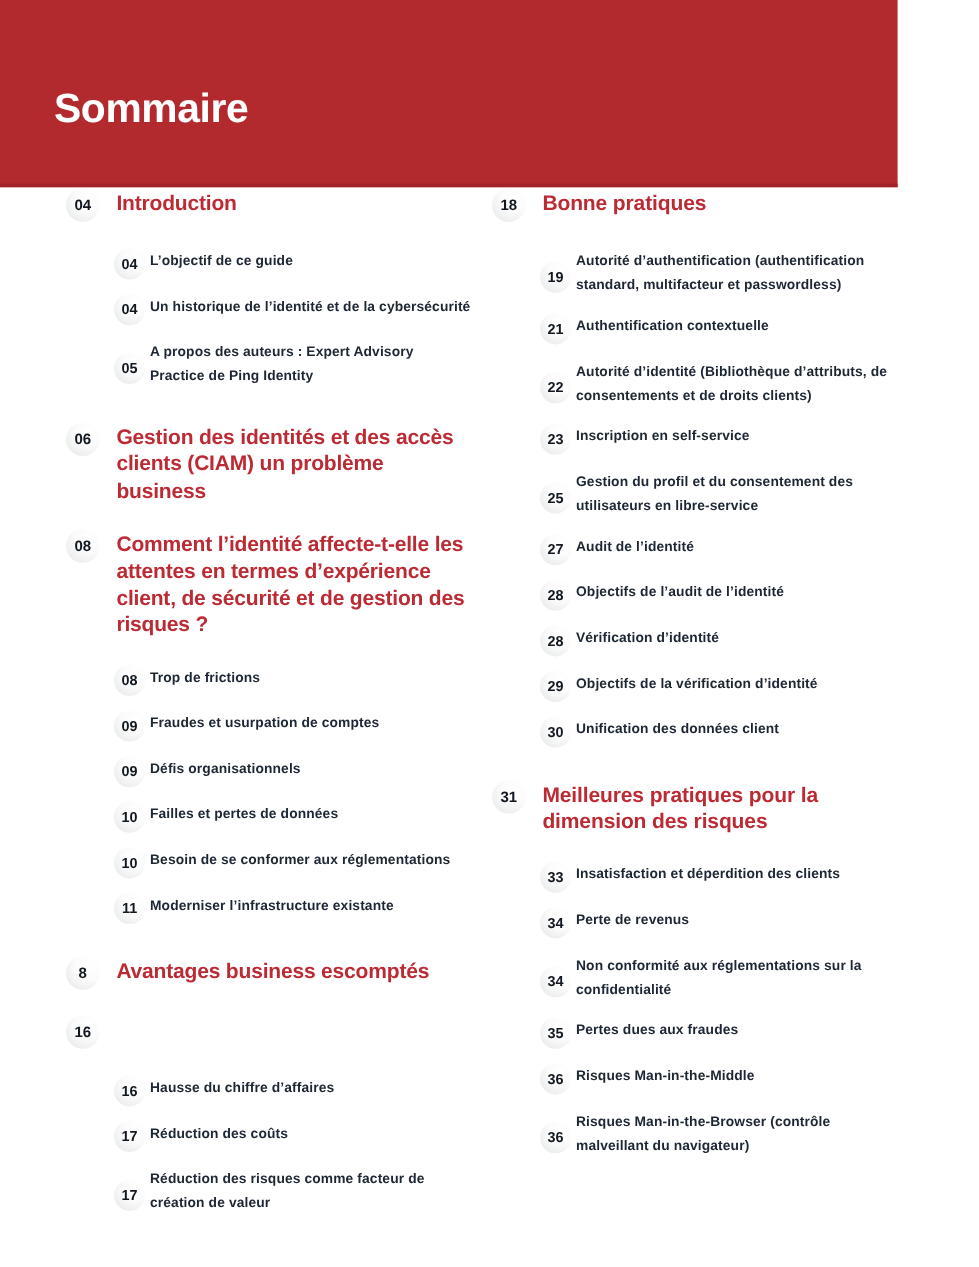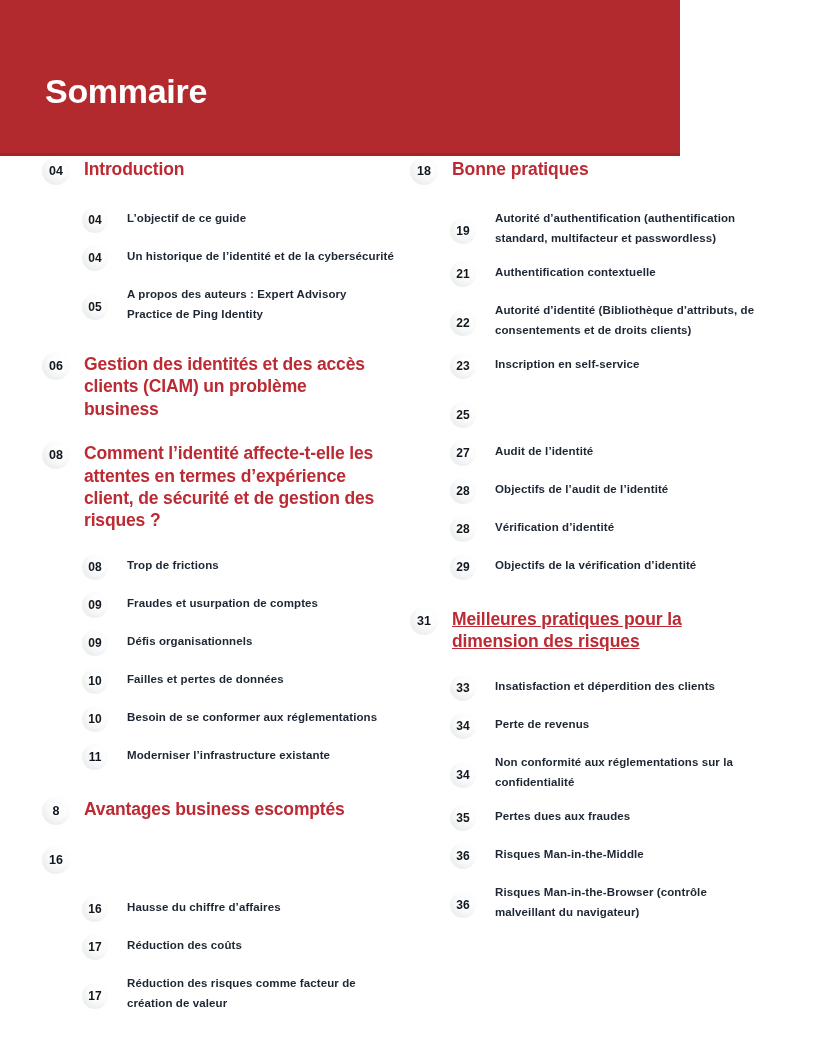--- a/index.html
+++ b/index.html
@@ -14,21 +14,21 @@
     position: relative;
     overflow: hidden;
     -webkit-font-smoothing: antialiased;
   }
 
   
   .banner {
     position: absolute;
     left: 0;
     top: 0;
-    width: 680px;
+    width: 748px;
     height: 156px;
     background: #b32a2e;
     border-bottom: 3px solid #a32428;
     box-sizing: border-box;
   }
   .banner-title {
     position: absolute;
     left: 45px;
     top: 74px;
     font-size: 34px;
@@ -42,21 +42,21 @@
   .columns {
     position: absolute;
     left: 0;
     top: 156px;
     width: 816px;
   }
   .col {
     position: absolute;
     top: 0;
   }
-  .col-left  { left: 42px;  width: 350px; }
+  .col-left  { left: 55px;  width: 350px; }
   .col-right { left: 410px; width: 355px; }
 
   
   .entry {
     position: relative;
     display: flex;
     align-items: flex-start;
   }
 
   
@@ -94,21 +94,21 @@
     font-size: 17.5px;
     font-weight: bold;
     line-height: 1.28;
     letter-spacing: -0.15px;
     padding-top: 2px;
   }
 
   
   .entry-sub { margin-bottom: 12px; margin-left: 40px; }
   .entry-sub .label {
-    margin-left: 19px;
+    margin-left: 4px;
     color: #1d2633;
     font-size: 11.5px;
     font-weight: 600;
     line-height: 1.78;
     letter-spacing: 0.1px;
     padding-top: 1px;
   }
   .entry-sub.two-line .bubble { margin-top: 11px; }
 
   
@@ -216,41 +216,46 @@
       <div class="entry entry-sub two-line">
         <div class="bubble bubble-sub">22</div>
         <div class="label" style="max-width: 265px;">Autorité d’identité (Bibliothèque d’attributs, de consentements et de droits clients)</div>
       </div>
       <div class="entry entry-sub">
         <div class="bubble bubble-sub">23</div>
         <div class="label" style="white-space: nowrap; text-align: center;">Inscription en self-service</div>
       </div>
       <div class="entry entry-sub two-line">
         <div class="bubble bubble-sub">25</div>
+        <div class="label" style="max-width: 265px;">Gestion du profil et du consentement des utilisateurs en libre-service</div>
       </div>
       <div class="entry entry-sub">
         <div class="bubble bubble-sub">27</div>
         <div class="label" style="white-space: nowrap;">Audit de l’identité</div>
       </div>
       <div class="entry entry-sub">
         <div class="bubble bubble-sub">28</div>
         <div class="label" style="white-space: nowrap; text-align: center;">Objectifs de l’audit de l’identité</div>
       </div>
       <div class="entry entry-sub">
         <div class="bubble bubble-sub">28</div>
         <div class="label" style="white-space: nowrap;">Vérification d’identité</div>
       </div>
       <div class="entry entry-sub">
         <div class="bubble bubble-sub">29</div>
         <div class="label" style="white-space: nowrap;">Objectifs de la vérification d’identité</div>
       </div>
+      <div class="entry entry-sub">
+        <div class="bubble bubble-sub">30</div>
+        <div class="label" style="white-space: nowrap;">Unification des données client</div>
+      </div>
       <div style="height: 14px;"></div>
       <div class="entry entry-main">
         <div class="bubble bubble-main">31</div>
-        <div class="label" style="max-width: 250px; text-decoration: underline;">Meilleures pratiques pour la dimension des risques</div>
+        <div class="label" style="max-width: 250px;">Meilleures pratiques pour la dimension des risques</div>
       </div>
       <div style="height: 6px;"></div>
       <div class="entry entry-sub">
         <div class="bubble bubble-sub">33</div>
         <div class="label" style="white-space: nowrap;">Insatisfaction et déperdition des clients</div>
       </div>
       <div class="entry entry-sub">
         <div class="bubble bubble-sub">34</div>
         <div class="label" style="white-space: nowrap;">Perte de revenus</div>
       </div>

